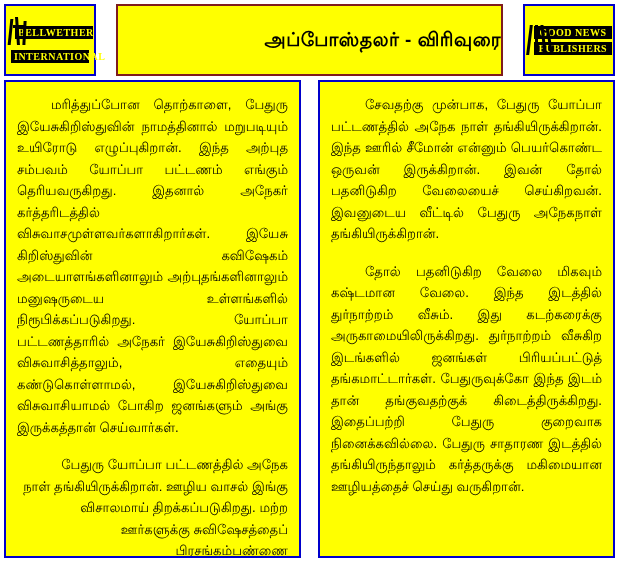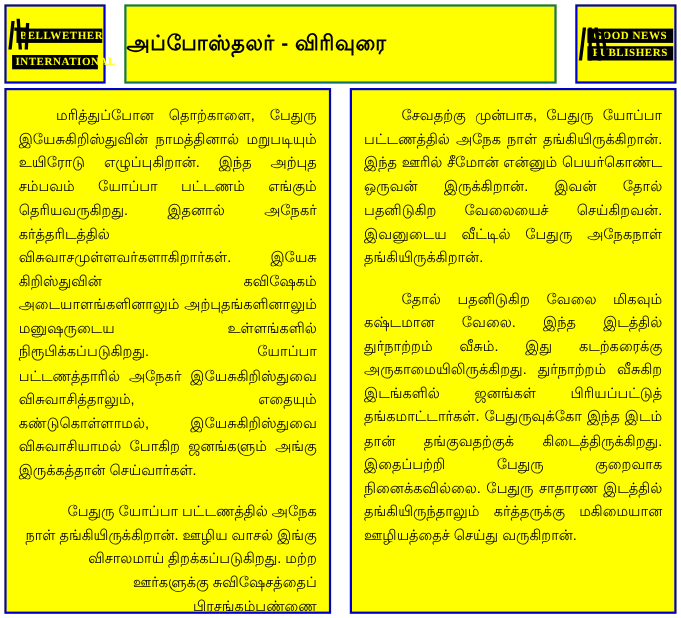--- a/index.html
+++ b/index.html
@@ -22,21 +22,21 @@
 
   
   .header {
     position: absolute;
     left: 4px;
     top: 4px;
     width: 611px;
     height: 72px;
     display: flex;
     align-items: stretch;
-    gap: 1px;
+    gap: 16px;
   }
   .logo-box {
     width: 92px;
     border: 2px solid #0000cc;
     background: #ffff00;
     box-sizing: border-box;
     display: flex;
     flex-direction: column;
     align-items: center;
     justify-content: center;
@@ -59,27 +59,27 @@
     margin-top: 3px;
   }
   .logo-row {
     display: flex;
     align-items: center;
     justify-content: center;
     width: 100%;
   }
   .title-box {
     flex: 1;
-    margin: 0 16px;
-    border: 2px solid #0f766e;
+    margin: 0 4px;
+    border: 2px solid #7f1d1d;
     background: #ffff00;
     box-sizing: border-box;
     display: flex;
     flex-direction: column;
-    align-items: flex-start;
+    align-items: flex-end;
     justify-content: center;
   }
   .title-tamil {
     font-family: "Liberation Sans", sans-serif;
     font-size: 19px;
     font-weight: bold;
     color: #000000;
     letter-spacing: 0.5px;
     line-height: 24px;
   }

